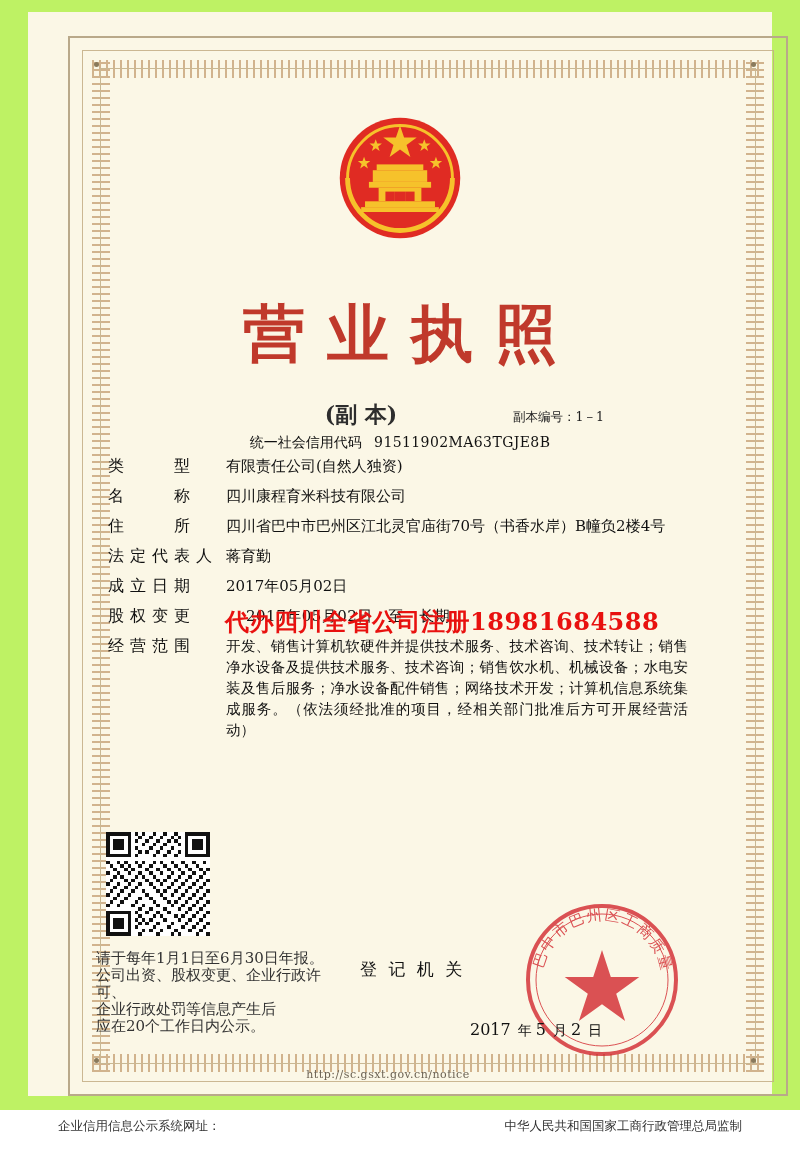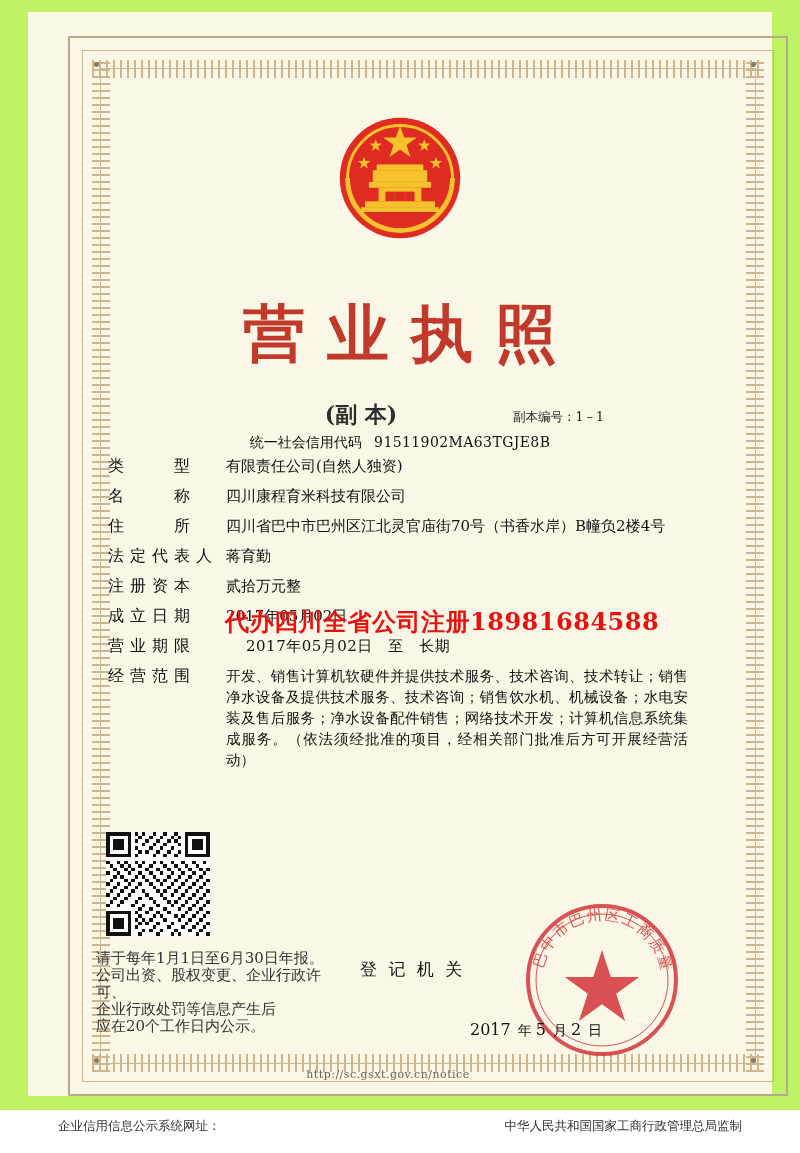--- a/index.html
+++ b/index.html
@@ -345,29 +345,25 @@
     </div>
     <div class="field-row">
       <div class="field-label">住　　所</div>
       <div class="field-value">四川省巴中市巴州区江北灵官庙街70号（书香水岸）B幢负2楼4号</div>
     </div>
     <div class="field-row">
       <div class="field-label">法定代表人</div>
       <div class="field-value">蒋育勤</div>
     </div>
     <div class="field-row">
-      <div class="field-label">注册资本</div>
-      <div class="field-value">贰拾万元整</div>
-    </div>
-    <div class="field-row">
       <div class="field-label">成立日期</div>
       <div class="field-value">2017年05月02日</div>
     </div>
     <div class="field-row biz-term">
-      <div class="field-label">营业期限</div>
+      <div class="field-label">股权变更</div>
       <div class="field-value">2017年05月02日　至　长期</div>
     </div>
     <div class="field-row">
       <div class="field-label">经营范围</div>
       <div class="field-value scope">开发、销售计算机软硬件并提供技术服务、技术咨询、技术转让；销售净水设备及提供技术服务、技术咨询；销售饮水机、机械设备；水电安装及售后服务；净水设备配件销售；网络技术开发；计算机信息系统集成服务。（依法须经批准的项目，经相关部门批准后方可开展经营活动）</div>
     </div>
   </div>
 
   <div class="watermark-text">代办四川全省公司注册18981684588</div>
 

